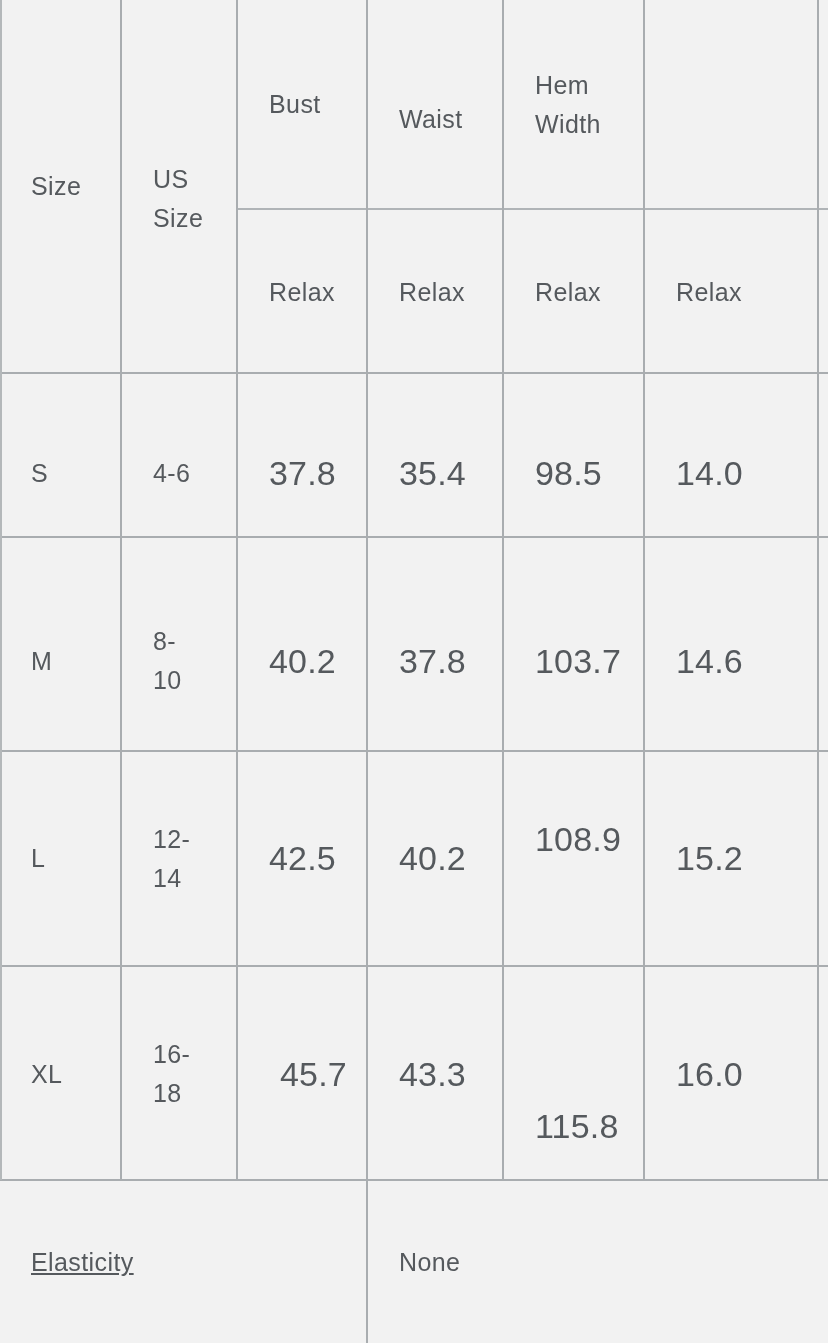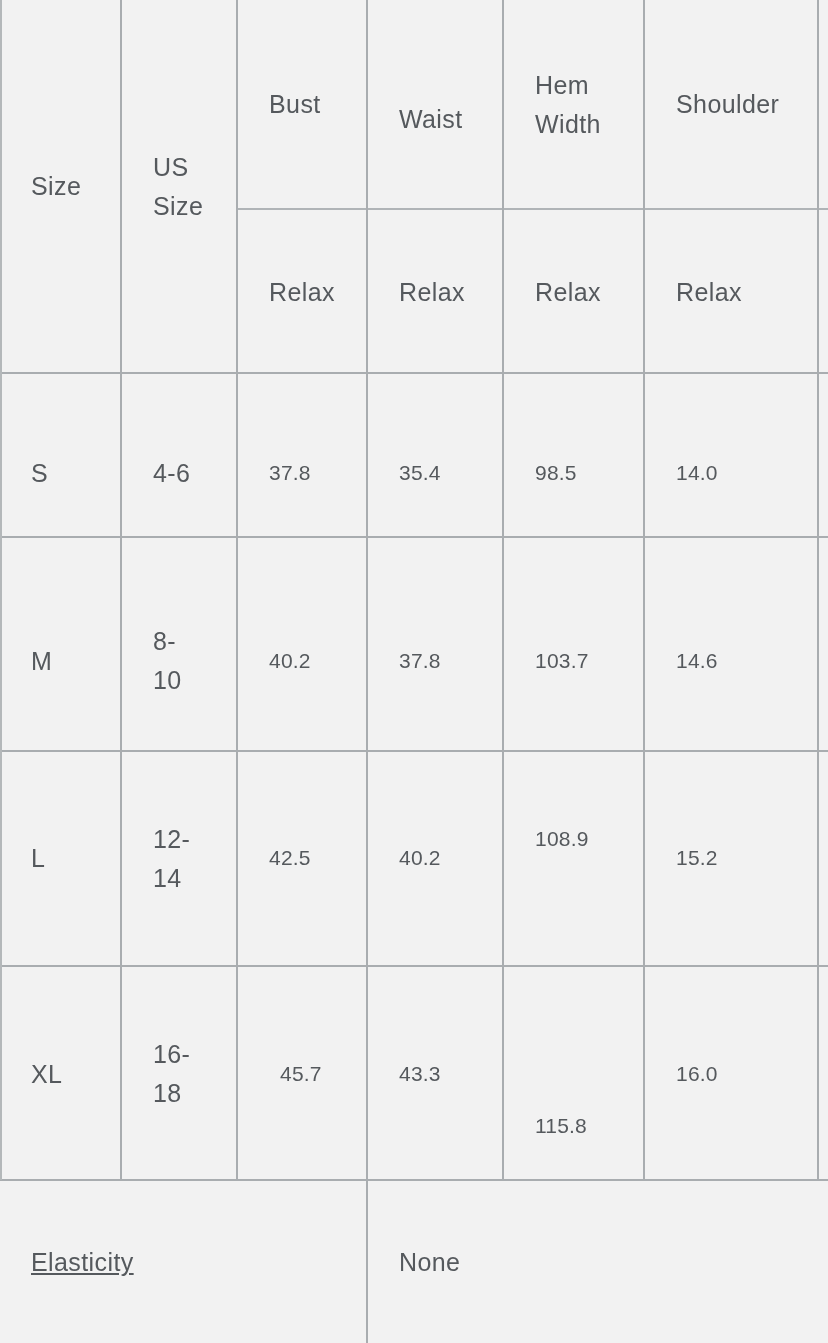--- a/index.html
+++ b/index.html
@@ -35,21 +35,21 @@
     font-size: 25px;
     font-weight: 300;
     letter-spacing: 0.4px;
     line-height: 1.55;
     color: #55595d;
     background: #f2f2f2;
     white-space: pre-line;
   }
 
   .cell.num {
-    font-size: 21px;
+    font-size: 34px;
     letter-spacing: 0.2px;
   }
 
   .cell.hdr {
     font-size: 25px;
     color: #55595d;
   }
 
   .cell.stacked {
     white-space: pre-line;
@@ -73,28 +73,27 @@
     background: #b0b4b7;
   }
 </style>
 </head>
 <body>
 
 <div id="chart-root">
 
   <div class="cell hdr stacked" style="left:0px;  top:0px;   width:120px; height:373px;">Size</div>
 
-  <div class="cell hdr stacked" style="left:122px;top:0px;   width:114px; height:373px;">US
+  <div class="cell hdr stacked" style="left:122px;top:12px;   width:114px; height:373px;">US
 Size</div>
 
   <div class="cell hdr stacked" style="left:238px;top:0px;   width:128px; height:209px;">Bust</div>
   <div class="cell hdr stacked" style="left:368px;top:0px;   width:134px; height:239px;">Waist</div>
   <div class="cell hdr stacked" style="left:504px;top:0px;   width:139px; height:209px;">Hem
 Width</div>
-  <div class="cell hdr stacked" style="left:645px;top:0px;   width:172px; height:209px;">Shoulder</div>
 
   <div class="cell hdr" style="left:238px;top:211px;width:128px; height:162px;">Relax</div>
   <div class="cell hdr" style="left:368px;top:211px;width:134px; height:162px;">Relax</div>
   <div class="cell hdr" style="left:504px;top:211px;width:139px; height:162px;">Relax</div>
   <div class="cell hdr" style="left:645px;top:211px;width:172px; height:162px;">Relax</div>
 
   <div class="cell" style="left:0px;  top:375px;width:120px;height:196px;">S</div>
   <div class="cell stacked" style="left:122px;top:375px;width:114px;height:196px;">4-6</div>
   <div class="cell num" style="left:238px;top:375px;width:128px;height:196px;">37.8</div>
   <div class="cell num" style="left:368px;top:375px;width:134px;height:196px;">35.4</div>

